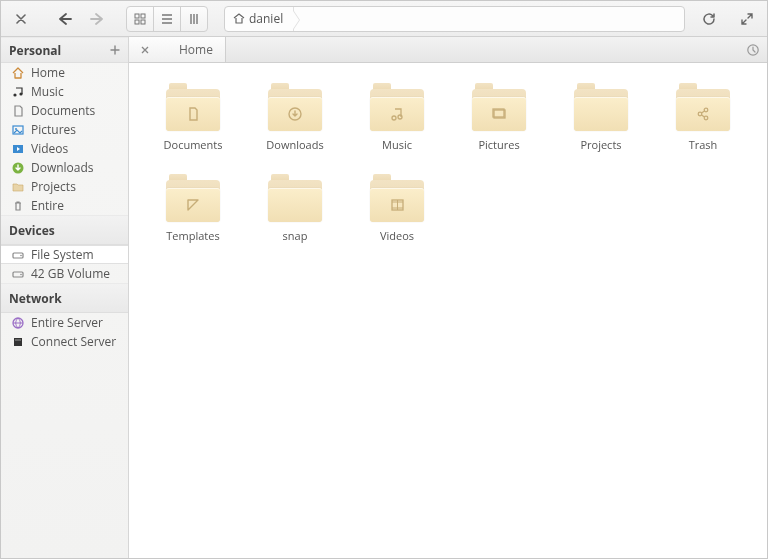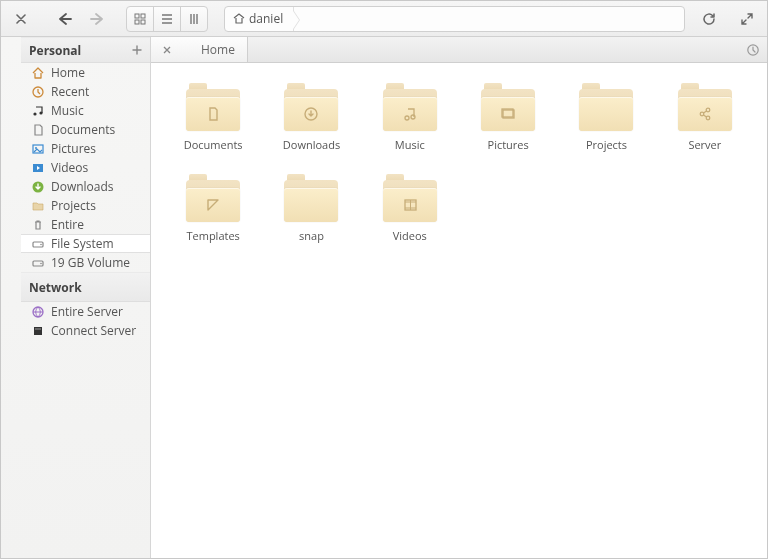--- a/index.html
+++ b/index.html
@@ -52,23 +52,23 @@
     border-right: 1px solid #cfcfcf; background: linear-gradient(#fdfdfd,#f0f0f0);
     font-size: 12px; color:#666;
   }
   .tab .close { font-size: 12px; color:#888; }
   .tabfill { flex:1; }
   .tabhist { width: 28px; display:flex; align-items:center; justify-content:center; color:#888; }
 
   
   .split { flex:1; display:flex; overflow:hidden; }
   .sidebar {
-    width: 150px; background: linear-gradient(#f6f6f5,#f2f2f1);
+    width: 128px; background: linear-gradient(#f6f6f5,#f2f2f1);
     border-right: 1px solid #d6d6d6; display:flex; flex-direction:column;
-    font-size: 12px; color:#555;padding-left:20px;
+    font-size: 12px; color:#555;
   }
   .side-head {
     font-weight: bold; color:#444; padding: 6px 8px 5px 8px;
     background: linear-gradient(#f2f2f2,#e9e9e9);
     border-bottom: 1px solid #dedede; border-top: 1px solid #eaeaea;
   }
   .side-item {
     display:flex; align-items:center; gap:6px; padding: 2px 8px 2px 10px;
     height: 19px; cursor: default;
   }
@@ -211,29 +211,20 @@
           <span class="side-icon">
             <svg width="14" height="14" viewBox="0 0 14 14">
               <path d="M2 7 L7 2 L12 7 M4 7 V12 H10 V7" fill="none" stroke="#cc8a3a" stroke-width="1.3" stroke-linejoin="round"></path>
             </svg>
           </span>
           <span>Home</span>
         </div>
         <div class="side-item">
           <span class="side-icon">
             <svg width="14" height="14" viewBox="0 0 14 14">
-              <circle cx="7" cy="7" r="5" fill="none" stroke="#cc8a3a" stroke-width="1.3"></circle>
-              <path d="M7 4 V7 L9 9" stroke="#cc8a3a" stroke-width="1.3" fill="none"></path>
-            </svg>
-          </span>
-          <span>Recent</span>
-        </div>
-        <div class="side-item">
-          <span class="side-icon">
-            <svg width="14" height="14" viewBox="0 0 14 14">
               <path d="M5 3 H11 V9" fill="none" stroke="#333" stroke-width="1.2"></path>
               <circle cx="4" cy="10" r="1.6" fill="#333"></circle>
               <circle cx="10" cy="9" r="1.6" fill="#333"></circle>
             </svg>
           </span>
           <span>Music</span>
         </div>
         <div class="side-item">
           <span class="side-icon">
             <svg width="14" height="14" viewBox="0 0 14 14">
@@ -281,38 +272,41 @@
         <div class="side-item">
           <span class="side-icon">
             <svg width="14" height="14" viewBox="0 0 14 14">
               <path d="M4 4 H10 M5 4 V11 H9 V4 M6 4 V3 H8 V4" fill="none" stroke="#888" stroke-width="1.2"></path>
             </svg>
           </span>
           <span>Entire</span>
         </div>
       </div>
 
+    <div class="side-head">
+      <span>Devices</span>
+    </div>
     <div id="sec1">
         <div class="side-item selected">
           <span class="side-icon">
             <svg width="14" height="14" viewBox="0 0 14 14">
               <rect x="2" y="5" width="10" height="5" rx="1" fill="none" stroke="#888" stroke-width="1.2"></rect>
               <circle cx="10" cy="7.5" r="0.8" fill="#888"></circle>
             </svg>
           </span>
           <span>File System</span>
         </div>
         <div class="side-item">
           <span class="side-icon">
             <svg width="14" height="14" viewBox="0 0 14 14">
               <rect x="2" y="5" width="10" height="5" rx="1" fill="none" stroke="#888" stroke-width="1.2"></rect>
               <circle cx="10" cy="7.5" r="0.8" fill="#888"></circle>
             </svg>
           </span>
-          <span>19 GB Volume</span>
+          <span>42 GB Volume</span>
         </div>
       </div>
 
     <div class="side-head">
       <span>Network</span>
     </div>
     <div id="sec2">
         <div class="side-item">
           <span class="side-icon">
             <svg width="14" height="14" viewBox="0 0 14 14">
@@ -432,21 +426,21 @@
               <div class="front"></div>
        <div class="glyph">
                 <svg width="24" height="24" viewBox="0 0 24 24">
                   <circle cx="9" cy="12" r="1.8" fill="none" stroke="#c7ad78" stroke-width="1.3"></circle>
                   <circle cx="15" cy="8" r="1.8" fill="none" stroke="#c7ad78" stroke-width="1.3"></circle>
                   <circle cx="15" cy="16" r="1.8" fill="none" stroke="#c7ad78" stroke-width="1.3"></circle>
                   <path d="M10.5 11 L13.5 9 M10.5 13 L13.5 15" stroke="#c7ad78" stroke-width="1.3"></path>
                 </svg>
               </div>
      </div>
-     <div class="fname">Server</div>
+     <div class="fname">Trash</div>
           </div>
           <div class="cell">
             <div class="folder">
        <div class="tab"></div>
               <div class="back"></div>
               <div class="front"></div>
        <div class="glyph">
                 <svg width="24" height="24" viewBox="0 0 24 24">
                   <path d="M7 17 L17 7 L7 7 Z" fill="none" stroke="#c7ad78" stroke-width="1.4" stroke-linejoin="round"></path>
                 </svg>

